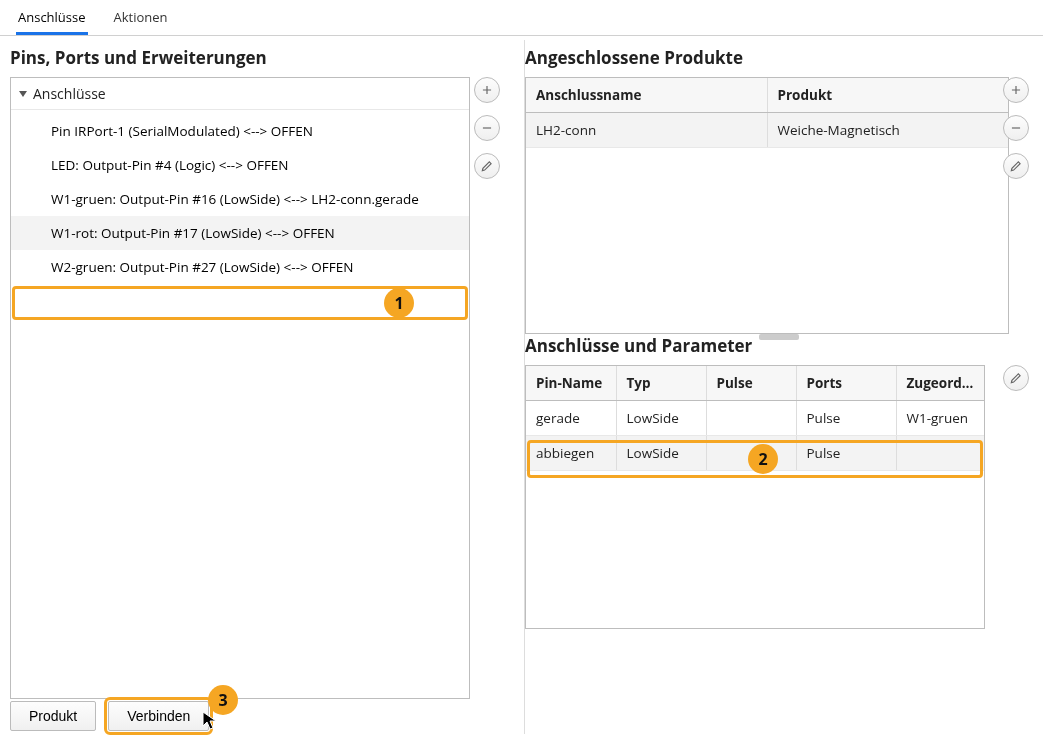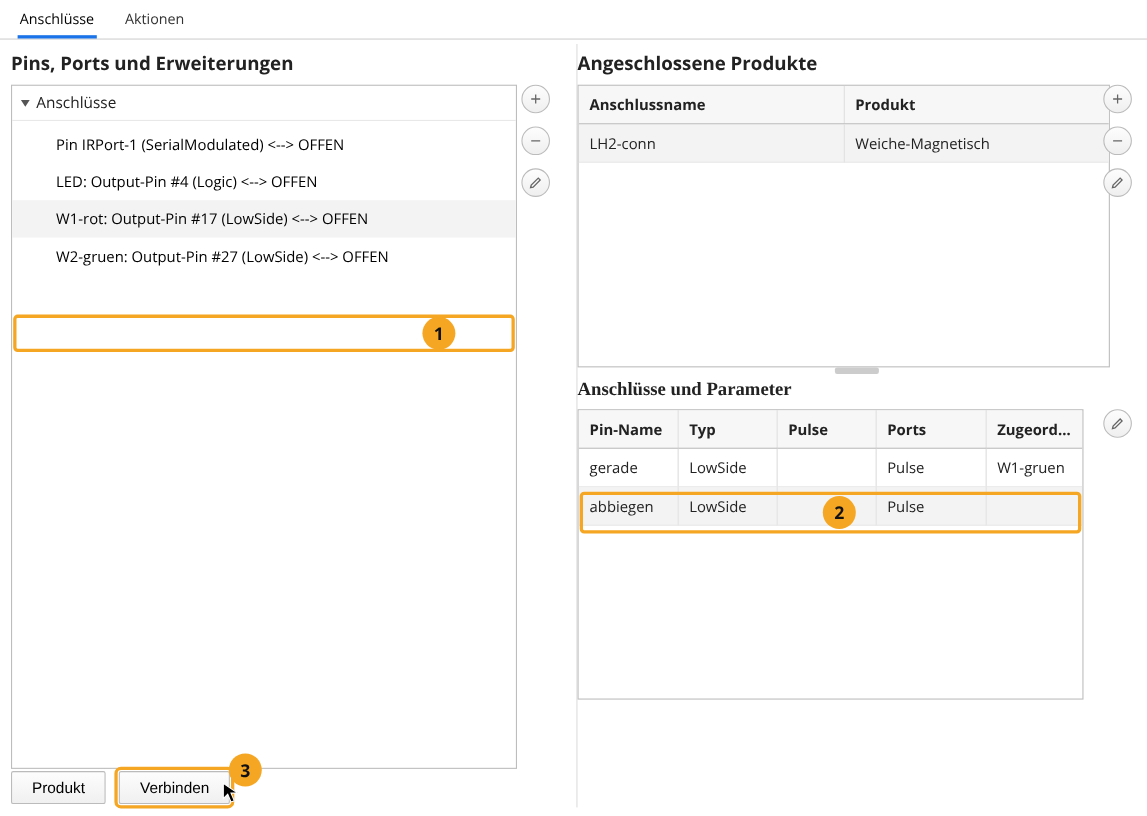--- a/index.html
+++ b/index.html
@@ -255,20 +255,21 @@
     <div class="panel-wrap" style="flex:1; display:flex; flex-direction:column;">
       <div style="position:relative; margin-right:40px;">
         <div class="tree-panel">
           <div class="tree-header">
             <span class="caret-down"></span>
             <span>Anschlüsse</span>
           </div>
           <ul class="tree-list" id="tree-list">
               <li class="tree-item">Pin IRPort-1 (SerialModulated) &lt;--&gt; OFFEN</li>
               <li class="tree-item">LED: Output-Pin #4 (Logic) &lt;--&gt; OFFEN</li>
+              <li class="tree-item">W1-gruen: Output-Pin #16 (LowSide) &lt;--&gt; LH2-conn.gerade</li>
               <li class="tree-item selected">W1-rot: Output-Pin #17 (LowSide) &lt;--&gt; OFFEN</li>
               <li class="tree-item">W2-gruen: Output-Pin #27 (LowSide) &lt;--&gt; OFFEN</li>
             </ul>
           <div class="highlight-box-1"></div>
           <div class="callout callout-1">1</div>
         </div>
         <div class="side-buttons-left" style="transform:translateX(36px);">
           <div class="circle-btn">
               <svg viewBox="0 0 24 24">
                 <path d="M12 5v14M5 12h14"></path>
@@ -332,21 +333,21 @@
           </div>
         <div class="circle-btn">
             <svg viewBox="0 0 24 24">
               <path d="M4 20l4-1 11-11-3-3L5 16l-1 4z"></path>
             </svg>
           </div>
       </div>
       <div class="splitter-handle"></div>
     </div>
 
-    <h3 class="section-title" style="margin-top:10px;font-family:Liberation Serif, serif;">Anschlüsse und Parameter</h3>
+    <h3 class="section-title" style="margin-top:0;">Anschlüsse und Parameter</h3>
     <div class="table-block" style="position:relative;">
       <div class="grid-params">
         <table>
           <colgroup>
             <col style="width:90px">
               <col style="width:90px">
               <col style="width:90px">
               <col style="width:100px">
               <col>
           </colgroup>

